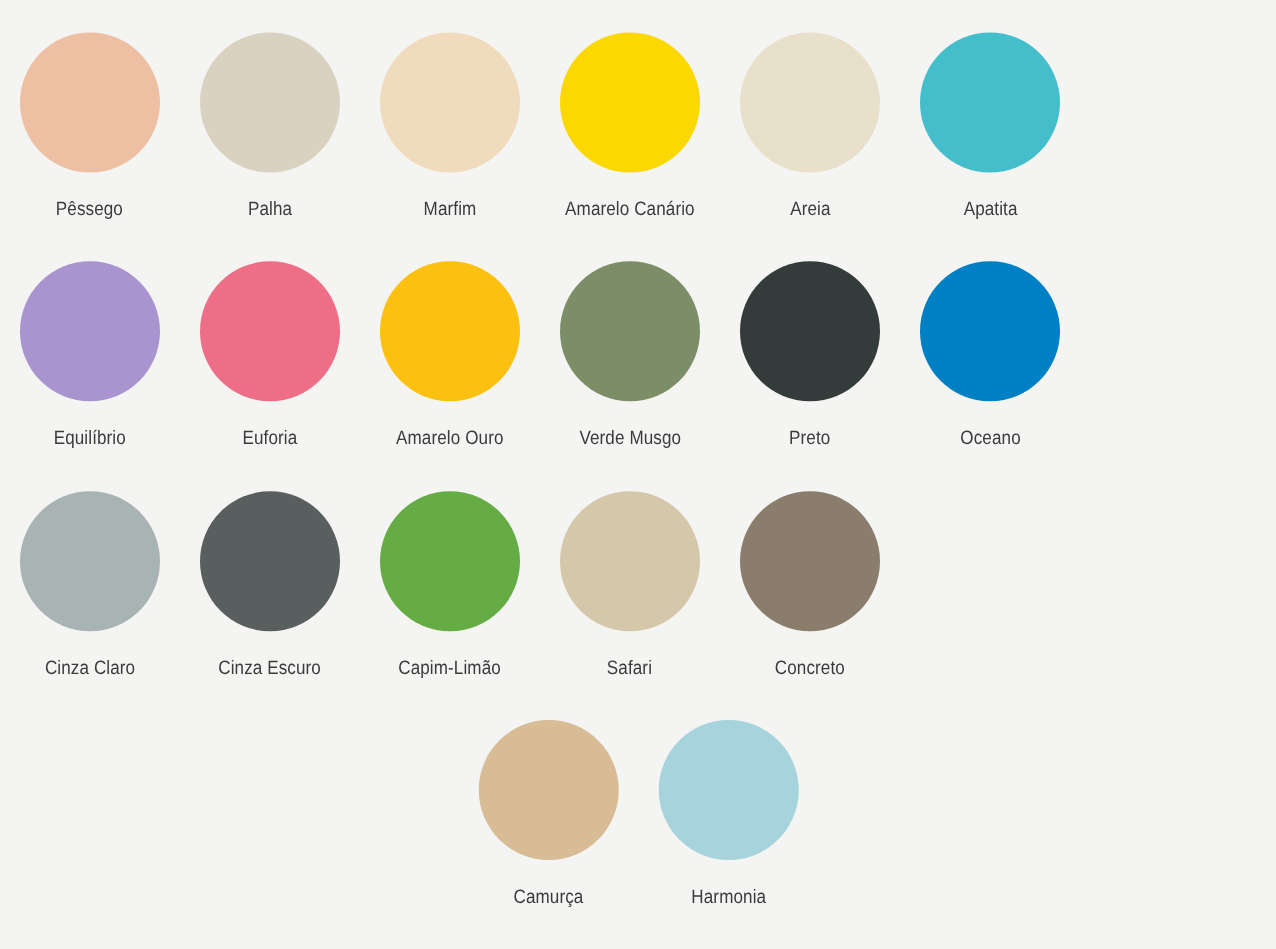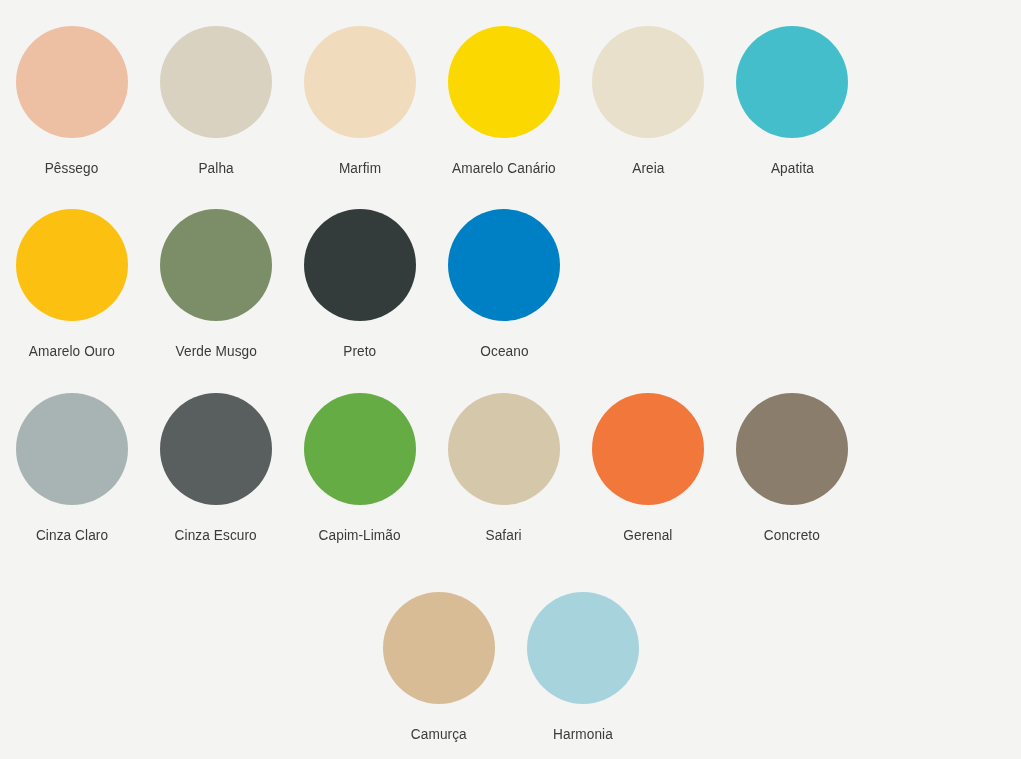--- a/index.html
+++ b/index.html
@@ -25,21 +25,20 @@
   .swatch-row {
     display: flex;
     flex-direction: row;
     justify-content: flex-start;
     align-items: flex-start;
     width: 1021px;
     height: 188px;
   }
   .swatch-row.centered {
     justify-content: center;
-    align-items: center;
   }
   .swatch-cell {
     width: 144px;
     display: flex;
     flex-direction: column;
     align-items: center;
     justify-content: flex-start;
   }
   .swatch-circle {
     width: 112px;
@@ -85,20 +84,28 @@
         <div class="swatch-circle" style="background-color: rgb(233, 224, 204);"></div>
         <div class="swatch-label" style="color: rgb(59, 59, 59);">Areia</div>
       </div>
       <div class="swatch-cell">
         <div class="swatch-circle" style="background-color: rgb(69, 190, 203);"></div>
         <div class="swatch-label" style="color: rgb(59, 59, 59);">Apatita</div>
       </div>
     </div>
     <div class="swatch-row">
       <div class="swatch-cell">
+        <div class="swatch-circle" style="background-color: rgb(169, 148, 208);"></div>
+        <div class="swatch-label" style="color: rgb(59, 59, 59);">Equilíbrio</div>
+      </div>
+      <div class="swatch-cell">
+        <div class="swatch-circle" style="background-color: rgb(239, 110, 135);"></div>
+        <div class="swatch-label" style="color: rgb(59, 59, 59);">Euforia</div>
+      </div>
+      <div class="swatch-cell">
         <div class="swatch-circle" style="background-color: rgb(252, 192, 16);"></div>
         <div class="swatch-label" style="color: rgb(59, 59, 59);">Amarelo Ouro</div>
       </div>
       <div class="swatch-cell">
         <div class="swatch-circle" style="background-color: rgb(124, 142, 104);"></div>
         <div class="swatch-label" style="color: rgb(59, 59, 59);">Verde Musgo</div>
       </div>
       <div class="swatch-cell">
         <div class="swatch-circle" style="background-color: rgb(51, 60, 58);"></div>
         <div class="swatch-label" style="color: rgb(59, 59, 59);">Preto</div>
@@ -119,24 +126,20 @@
       </div>
       <div class="swatch-cell">
         <div class="swatch-circle" style="background-color: rgb(102, 172, 69);"></div>
         <div class="swatch-label" style="color: rgb(59, 59, 59);">Capim-Limão</div>
       </div>
       <div class="swatch-cell">
         <div class="swatch-circle" style="background-color: rgb(213, 199, 170);"></div>
         <div class="swatch-label" style="color: rgb(59, 59, 59);">Safari</div>
       </div>
       <div class="swatch-cell">
-        <div class="swatch-circle" style="background-color: rgb(242, 119, 58);"></div>
-        <div class="swatch-label" style="color: rgb(59, 59, 59);">Gerenal</div>
-      </div>
-      <div class="swatch-cell">
         <div class="swatch-circle" style="background-color: rgb(138, 125, 108);"></div>
         <div class="swatch-label" style="color: rgb(59, 59, 59);">Concreto</div>
       </div>
     </div>
     <div class="swatch-row centered">
       <div class="swatch-cell">
         <div class="swatch-circle" style="background-color: rgb(215, 188, 149);"></div>
         <div class="swatch-label" style="color: rgb(59, 59, 59);">Camurça</div>
       </div>
       <div class="swatch-cell">

